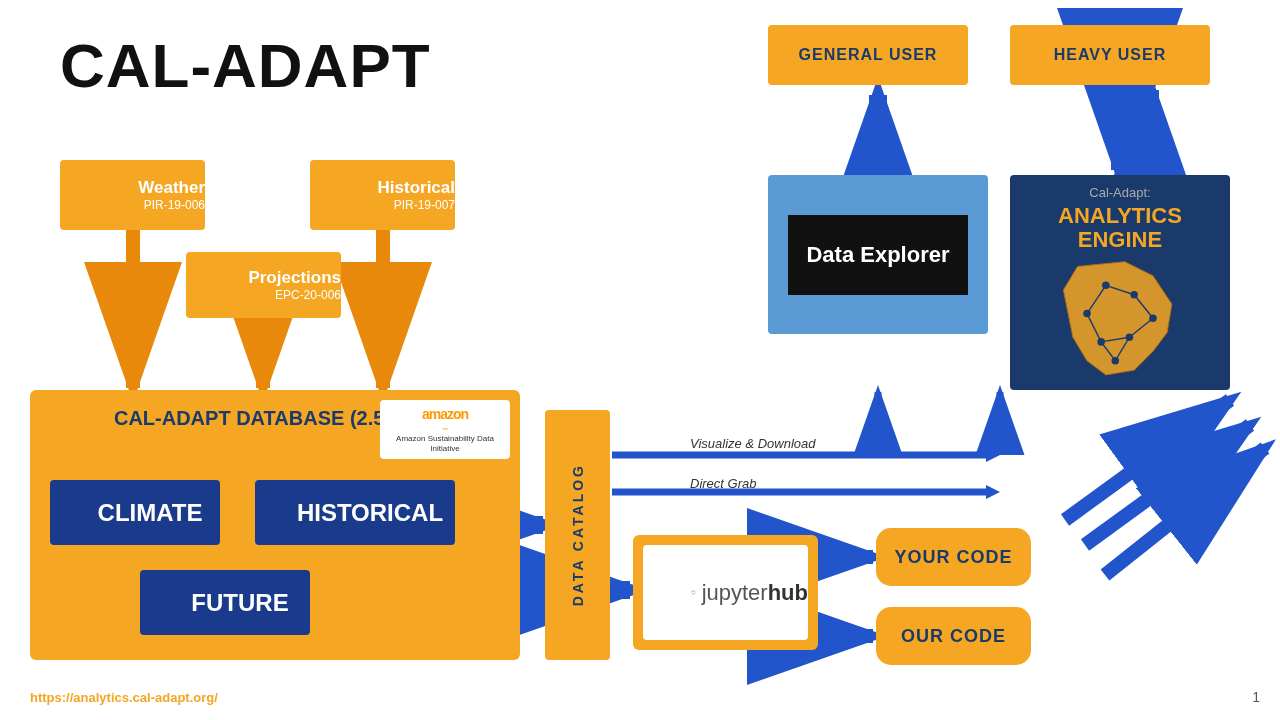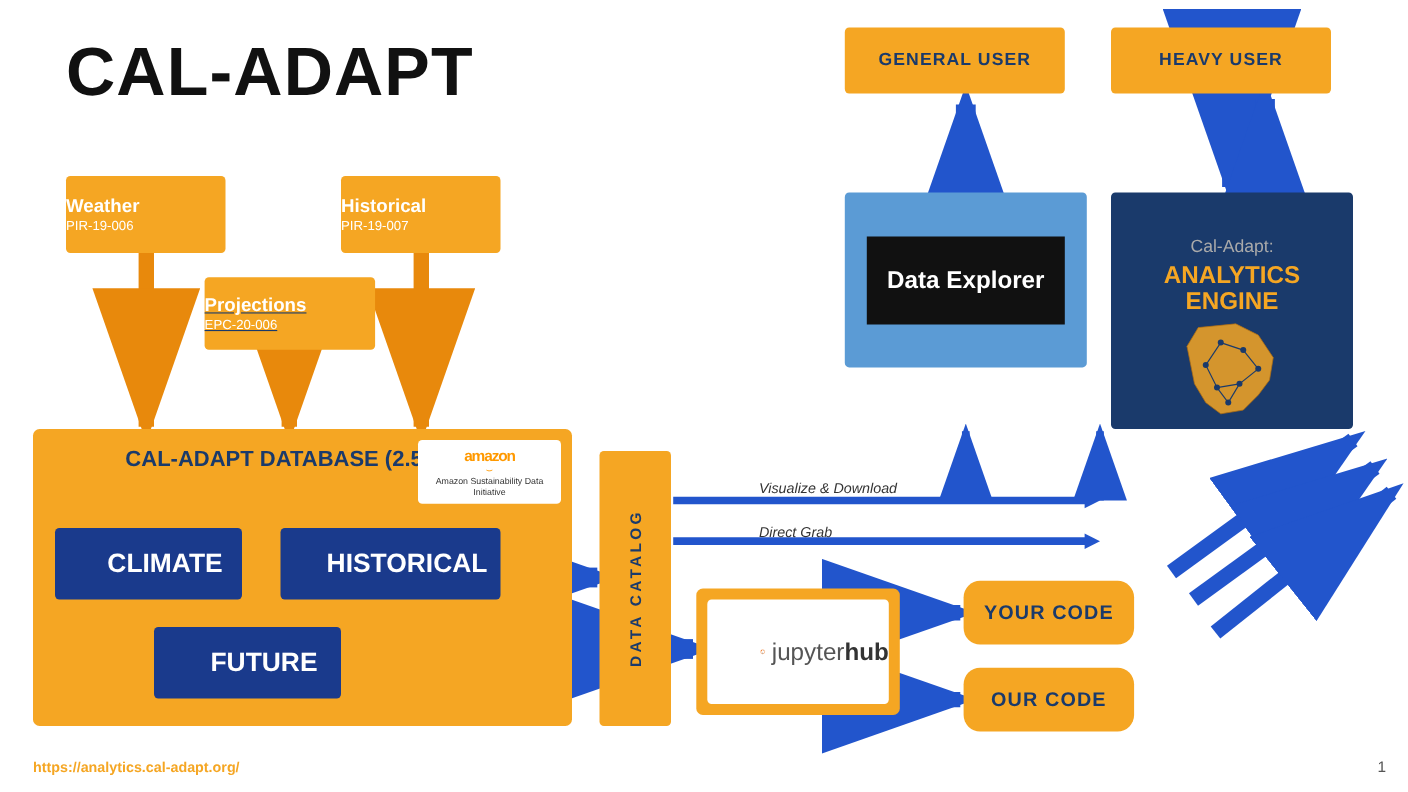--- a/index.html
+++ b/index.html
@@ -23,21 +23,21 @@
       letter-spacing: 1px;
     }
 
     
     .orange-box {
       background: #F5A623;
       color: #1a3a6b;
       border-radius: 4px;
       display: flex;
       flex-direction: column;
-      align-items: flex-start;
+      align-items: flex-end;
       justify-content: center;
       font-weight: bold;
     }
 
     .weather-box {
       position: absolute;
       top: 160px;
       left: 60px;
       width: 145px;
       height: 70px;
@@ -50,21 +50,20 @@
       width: 145px;
       height: 70px;
     }
 
     .projections-box {
       position: absolute;
       top: 252px;
       left: 186px;
       width: 155px;
       height: 66px;
-      text-decoration: underline;
     }
 
     .box-title {
       font-size: 17px;
       font-weight: bold;
       color: white;
     }
     .box-subtitle {
       font-size: 12px;
       color: white;
@@ -446,21 +445,21 @@
 
 <div class="user-box heavy-user">HEAVY USER</div>
 
 <div class="data-explorer-container">
   <div class="data-explorer-inner">
     <span class="data-explorer-text">Data Explorer</span>
   </div>
 </div>
 
 <div class="analytics-container">
-  <div style="color:#aaa; font-size:16px; margin-bottom:4px;margin-top:31px;">Cal-Adapt:</div>
+  <div style="color:#aaa; font-size:13px; margin-bottom:4px;">Cal-Adapt:</div>
   <div class="analytics-subtitle">ANALYTICS ENGINE</div>
 
   <svg width="150" height="130" viewBox="0 0 150 130" style="margin-top:5px;">
     <polygon points="30,10 80,5 110,20 130,50 125,80 110,100 90,120 60,125 40,110 25,85 20,60 15,35" fill="#F5A623" stroke="#cc7700" stroke-width="1" opacity="0.85"></polygon>
 
     <circle cx="60" cy="30" r="4" fill="#1a3a6b"></circle>
     <circle cx="90" cy="40" r="4" fill="#1a3a6b"></circle>
     <circle cx="110" cy="65" r="4" fill="#1a3a6b"></circle>
     <circle cx="85" cy="85" r="4" fill="#1a3a6b"></circle>
     <circle cx="55" cy="90" r="4" fill="#1a3a6b"></circle>

